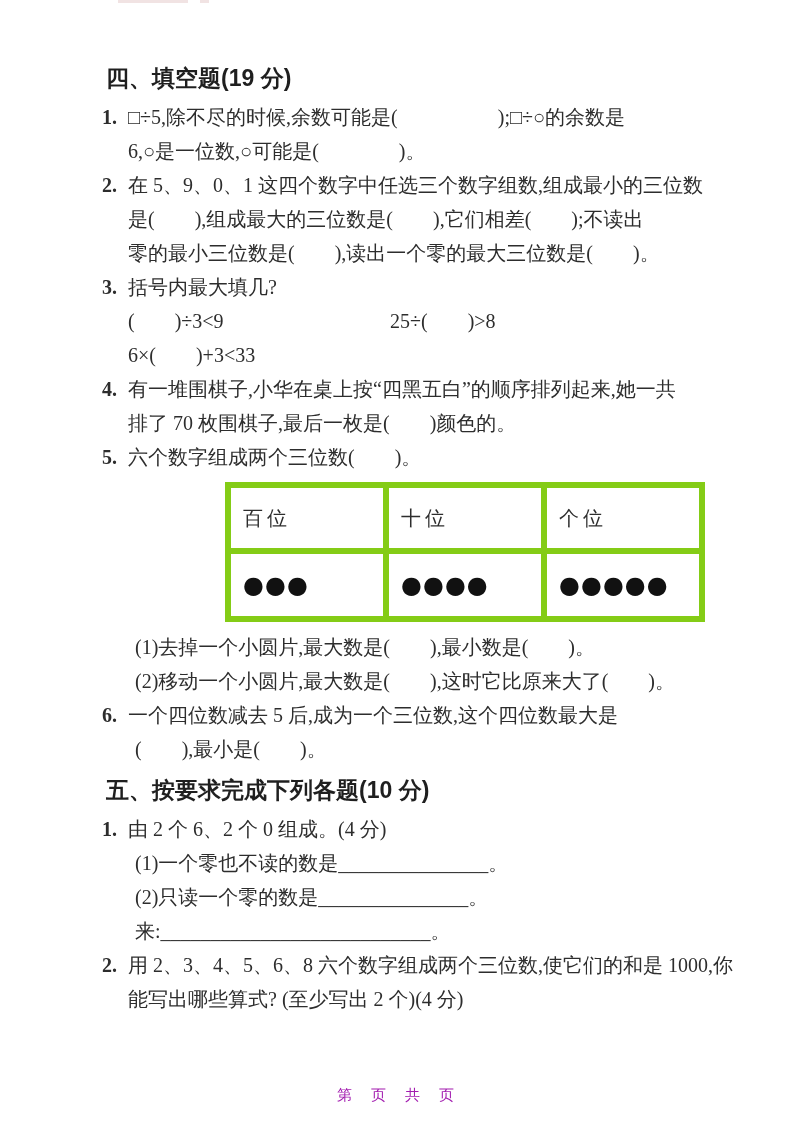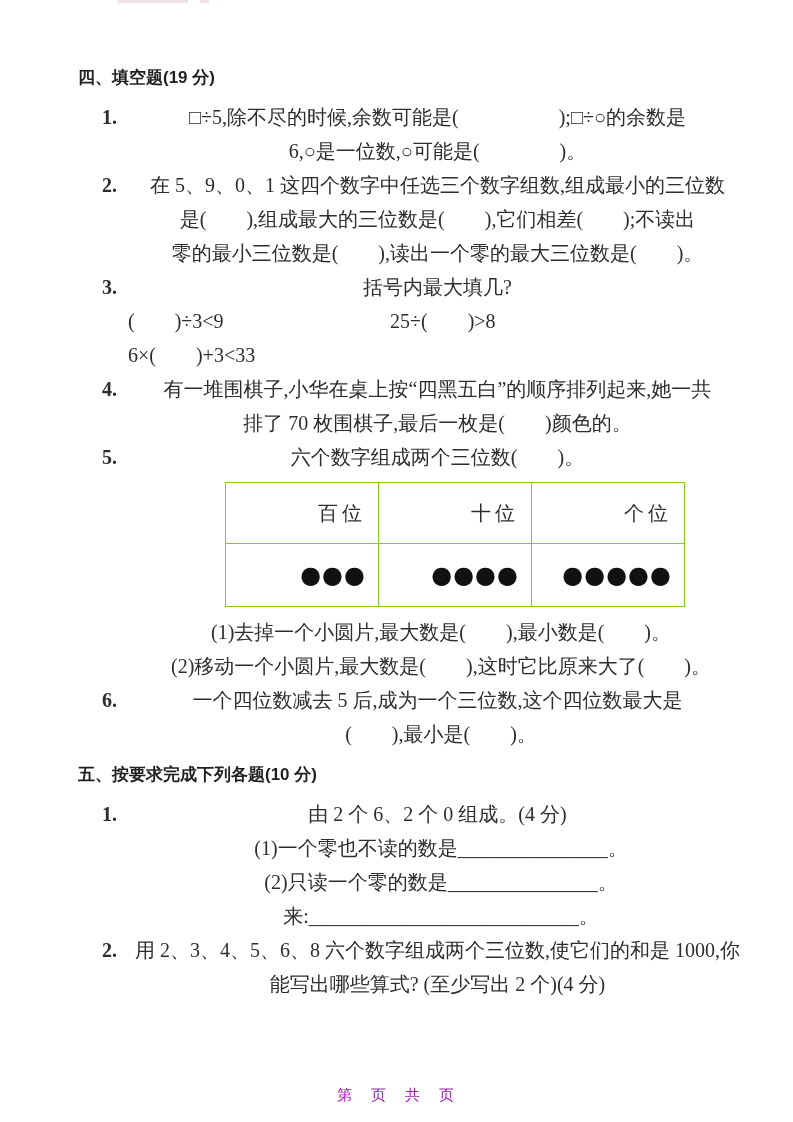--- a/index.html
+++ b/index.html
@@ -20,53 +20,54 @@
     top: 0;
   }
   .artifact.a1 { left: 118px; width: 70px; }
   .artifact.a2 { left: 200px; width: 9px; }
   .content {
     padding: 64px 46px 0 78px;
   }
   .sec-heading {
     font-family: "Liberation Sans", "DejaVu Sans", sans-serif;
     font-weight: 700;
-    font-size: 17px;
+    font-size: 23px;
     color: #1f1f1f;
     line-height: 28px;
     margin-bottom: 8px;
+    margin-left: 28px;
   }
   .sec-heading.mt { margin-top: 10px; }
   .q-item {
     position: relative;
     padding-left: 50px;
   }
   .q-num {
     position: absolute;
     left: 24px;
     top: 0;
     font-weight: 700;
     line-height: 34px;
   }
-  .q-line { line-height: 34px; white-space: nowrap; text-align: center; }
+  .q-line { line-height: 34px; white-space: nowrap; }
   .q-sub { margin-left: 7px; }
   .indent2 { }
   .eq-grid {
     display: grid;
     grid-template-columns: 262px 1fr;
   }
   .eq-cell { line-height: 34px; white-space: nowrap; }
   .pv-table {
     border-collapse: collapse;
     margin: 8px 0 8px 97px;
   }
   .pv-table td {
-    border: 1px solid #84cc16;
+    border: 6px solid #84cc16;
     width: 128px;
-    text-align: right;
+    text-align: left;
     padding: 12px;
   }
   .pv-head-cell {
     height: 36px;
     font-size: 20px;
     letter-spacing: 4px;
   }
   .pv-dots-cell {
     height: 38px;
     font-size: 24px;

